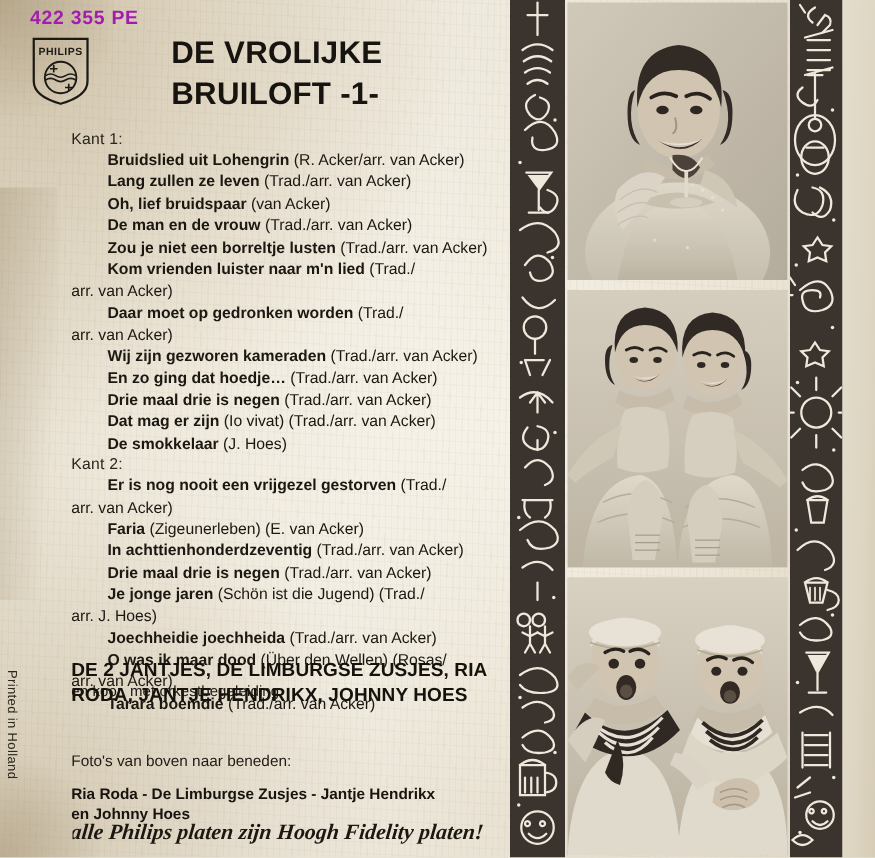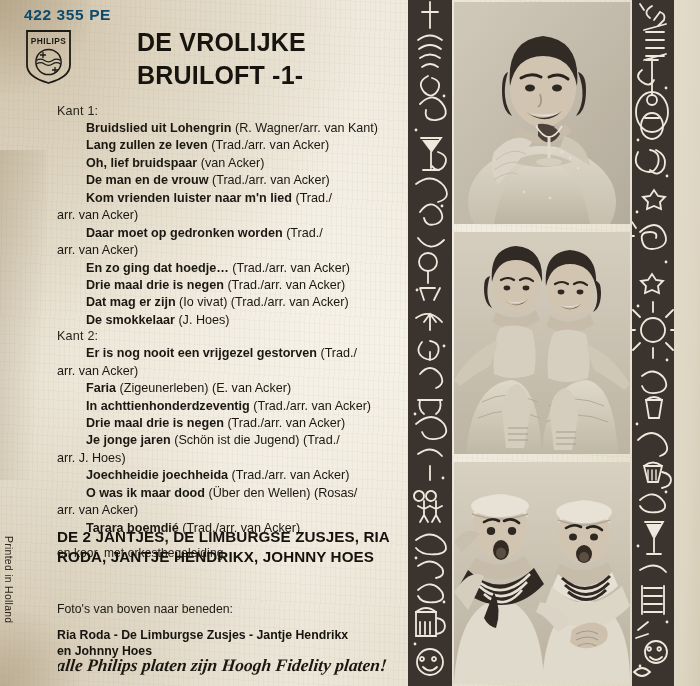--- a/index.html
+++ b/index.html
@@ -37,21 +37,21 @@
     position:absolute;left:0;top:150px;width:46px;height:330px;
     background:linear-gradient(95deg, rgba(150,132,100,.30), rgba(150,132,100,0) 80%);
     pointer-events:none;
   }
 
   
   .textcol{position:absolute;left:0;top:0;width:404px;height:686px;}
 
   .catno{
     position:absolute;left:24px;top:6px;
-    font-size:15.5px;font-weight:bold;letter-spacing:.6px;color:#0c4a6e;
+    font-size:15.5px;font-weight:bold;letter-spacing:.6px;color:#a21caf;
   }
   .philips-logo{position:absolute;left:25px;top:29px;width:47px;height:56px;}
 
   .title{
     position:absolute;left:137px;top:26px;width:262px;
     font-size:25px;font-weight:bold;line-height:1.32;
     letter-spacing:.2px;color:#17140f;
   }
 
   .tracks{position:absolute;left:57px;top:104px;width:338px;}
@@ -139,28 +139,30 @@
   </svg>
 
   <div class="title">
     <div>DE VROLIJKE</div>
     <div>BRUILOFT -1-</div>
   </div>
 
   <div class="tracks">
 
     <p class="side-head">Kant 1:</p>
-    <p class="trk"><b>Bruidslied uit Lohengrin</b><span> (R. Wagner/arr. van Kant)</span></p>
+    <p class="trk"><b>Bruidslied uit Lohengrin</b><span> (R. Acker/arr. van Acker)</span></p>
     <p class="trk"><b>Lang zullen ze leven</b><span> (Trad./arr. van Acker)</span></p>
     <p class="trk"><b>Oh, lief bruidspaar</b><span> (van Acker)</span></p>
     <p class="trk"><b>De man en de vrouw</b><span> (Trad./arr. van Acker)</span></p>
+    <p class="trk"><b>Zou je niet een borreltje lusten</b><span> (Trad./arr. van Acker)</span></p>
     <p class="trk"><b>Kom vrienden luister naar m'n lied</b><span> (Trad./</span></p>
     <p class="trk"><span>arr. van Acker)</span></p>
     <p class="trk"><b>Daar moet op gedronken worden</b><span> (Trad./</span></p>
     <p class="trk"><span>arr. van Acker)</span></p>
+    <p class="trk"><b>Wij zijn gezworen kameraden</b><span> (Trad./arr. van Acker)</span></p>
     <p class="trk"><b>En zo ging dat hoedje…</b><span> (Trad./arr. van Acker)</span></p>
     <p class="trk"><b>Drie maal drie is negen</b><span> (Trad./arr. van Acker)</span></p>
     <p class="trk"><b>Dat mag er zijn</b><span> (Io vivat) (Trad./arr. van Acker)</span></p>
     <p class="trk"><b>De smokkelaar</b><span> (J. Hoes)</span></p>
 
     <p class="side-head second">Kant 2:</p>
     <p class="trk"><b>Er is nog nooit een vrijgezel gestorven</b><span> (Trad./</span></p>
     <p class="trk"><span>arr. van Acker)</span></p>
     <p class="trk"><b>Faria</b><span> (Zigeunerleben) (E. van Acker)</span></p>
     <p class="trk"><b>In achttienhonderdzeventig</b><span> (Trad./arr. van Acker)</span></p>

